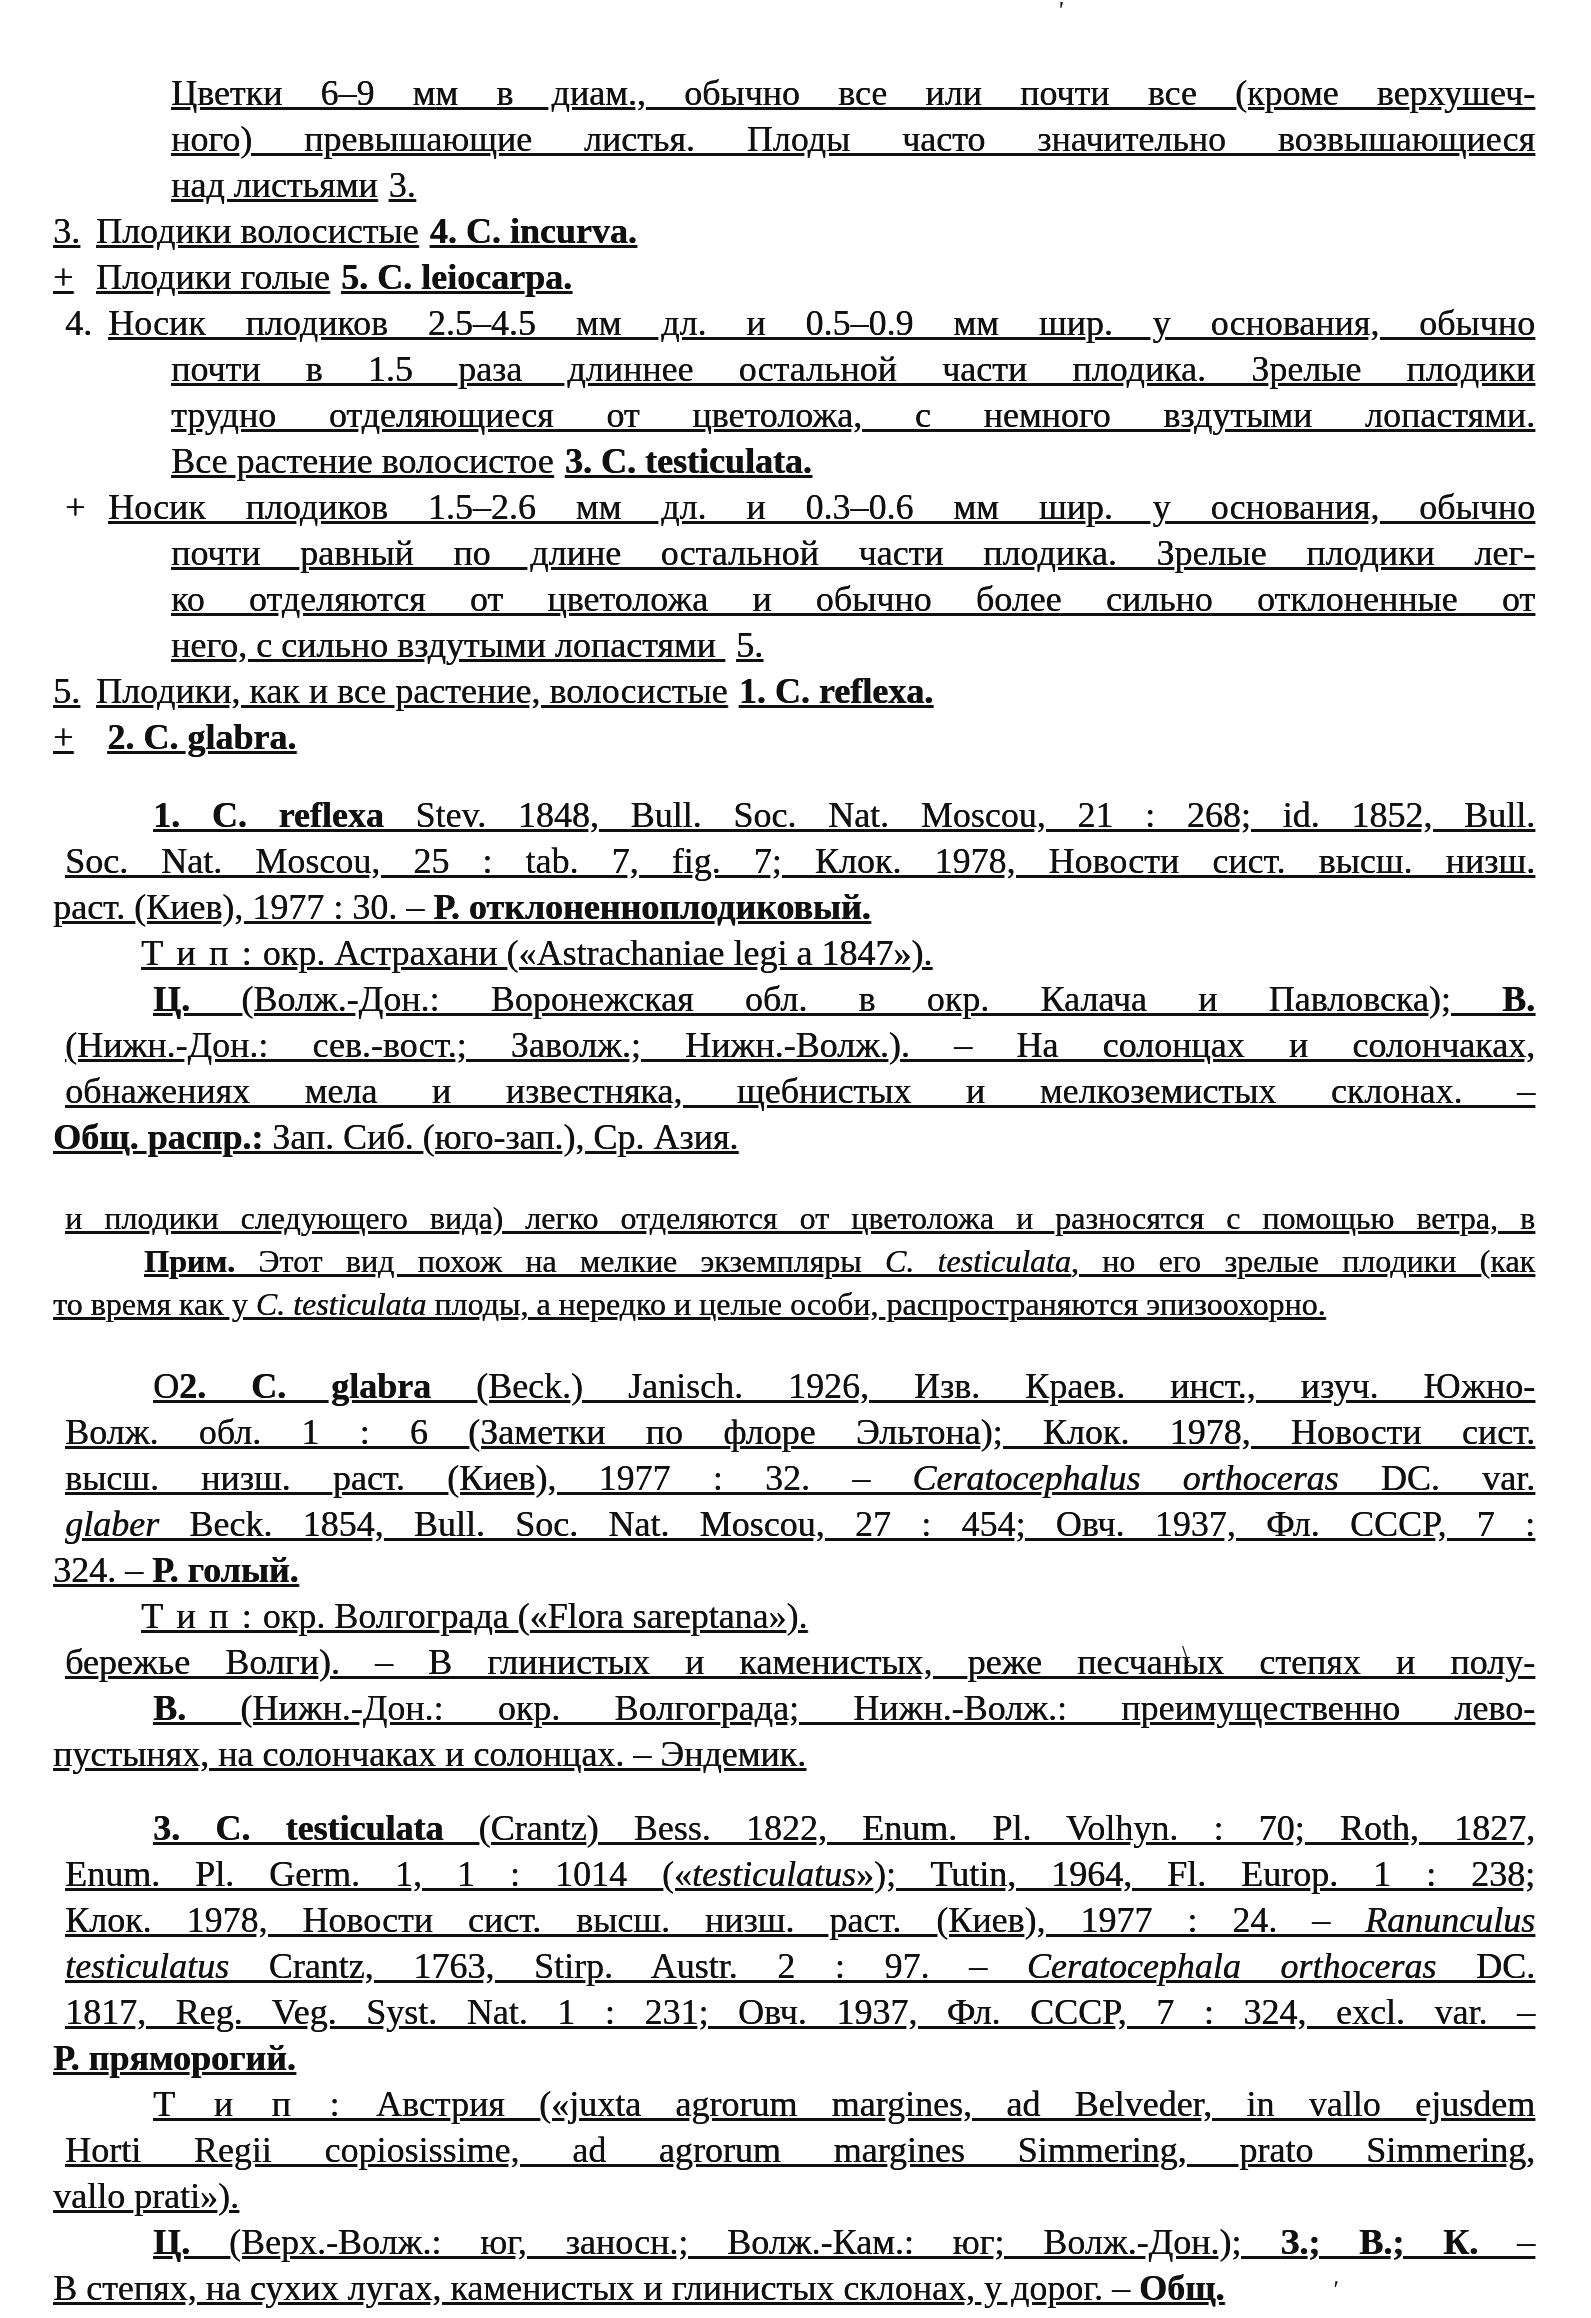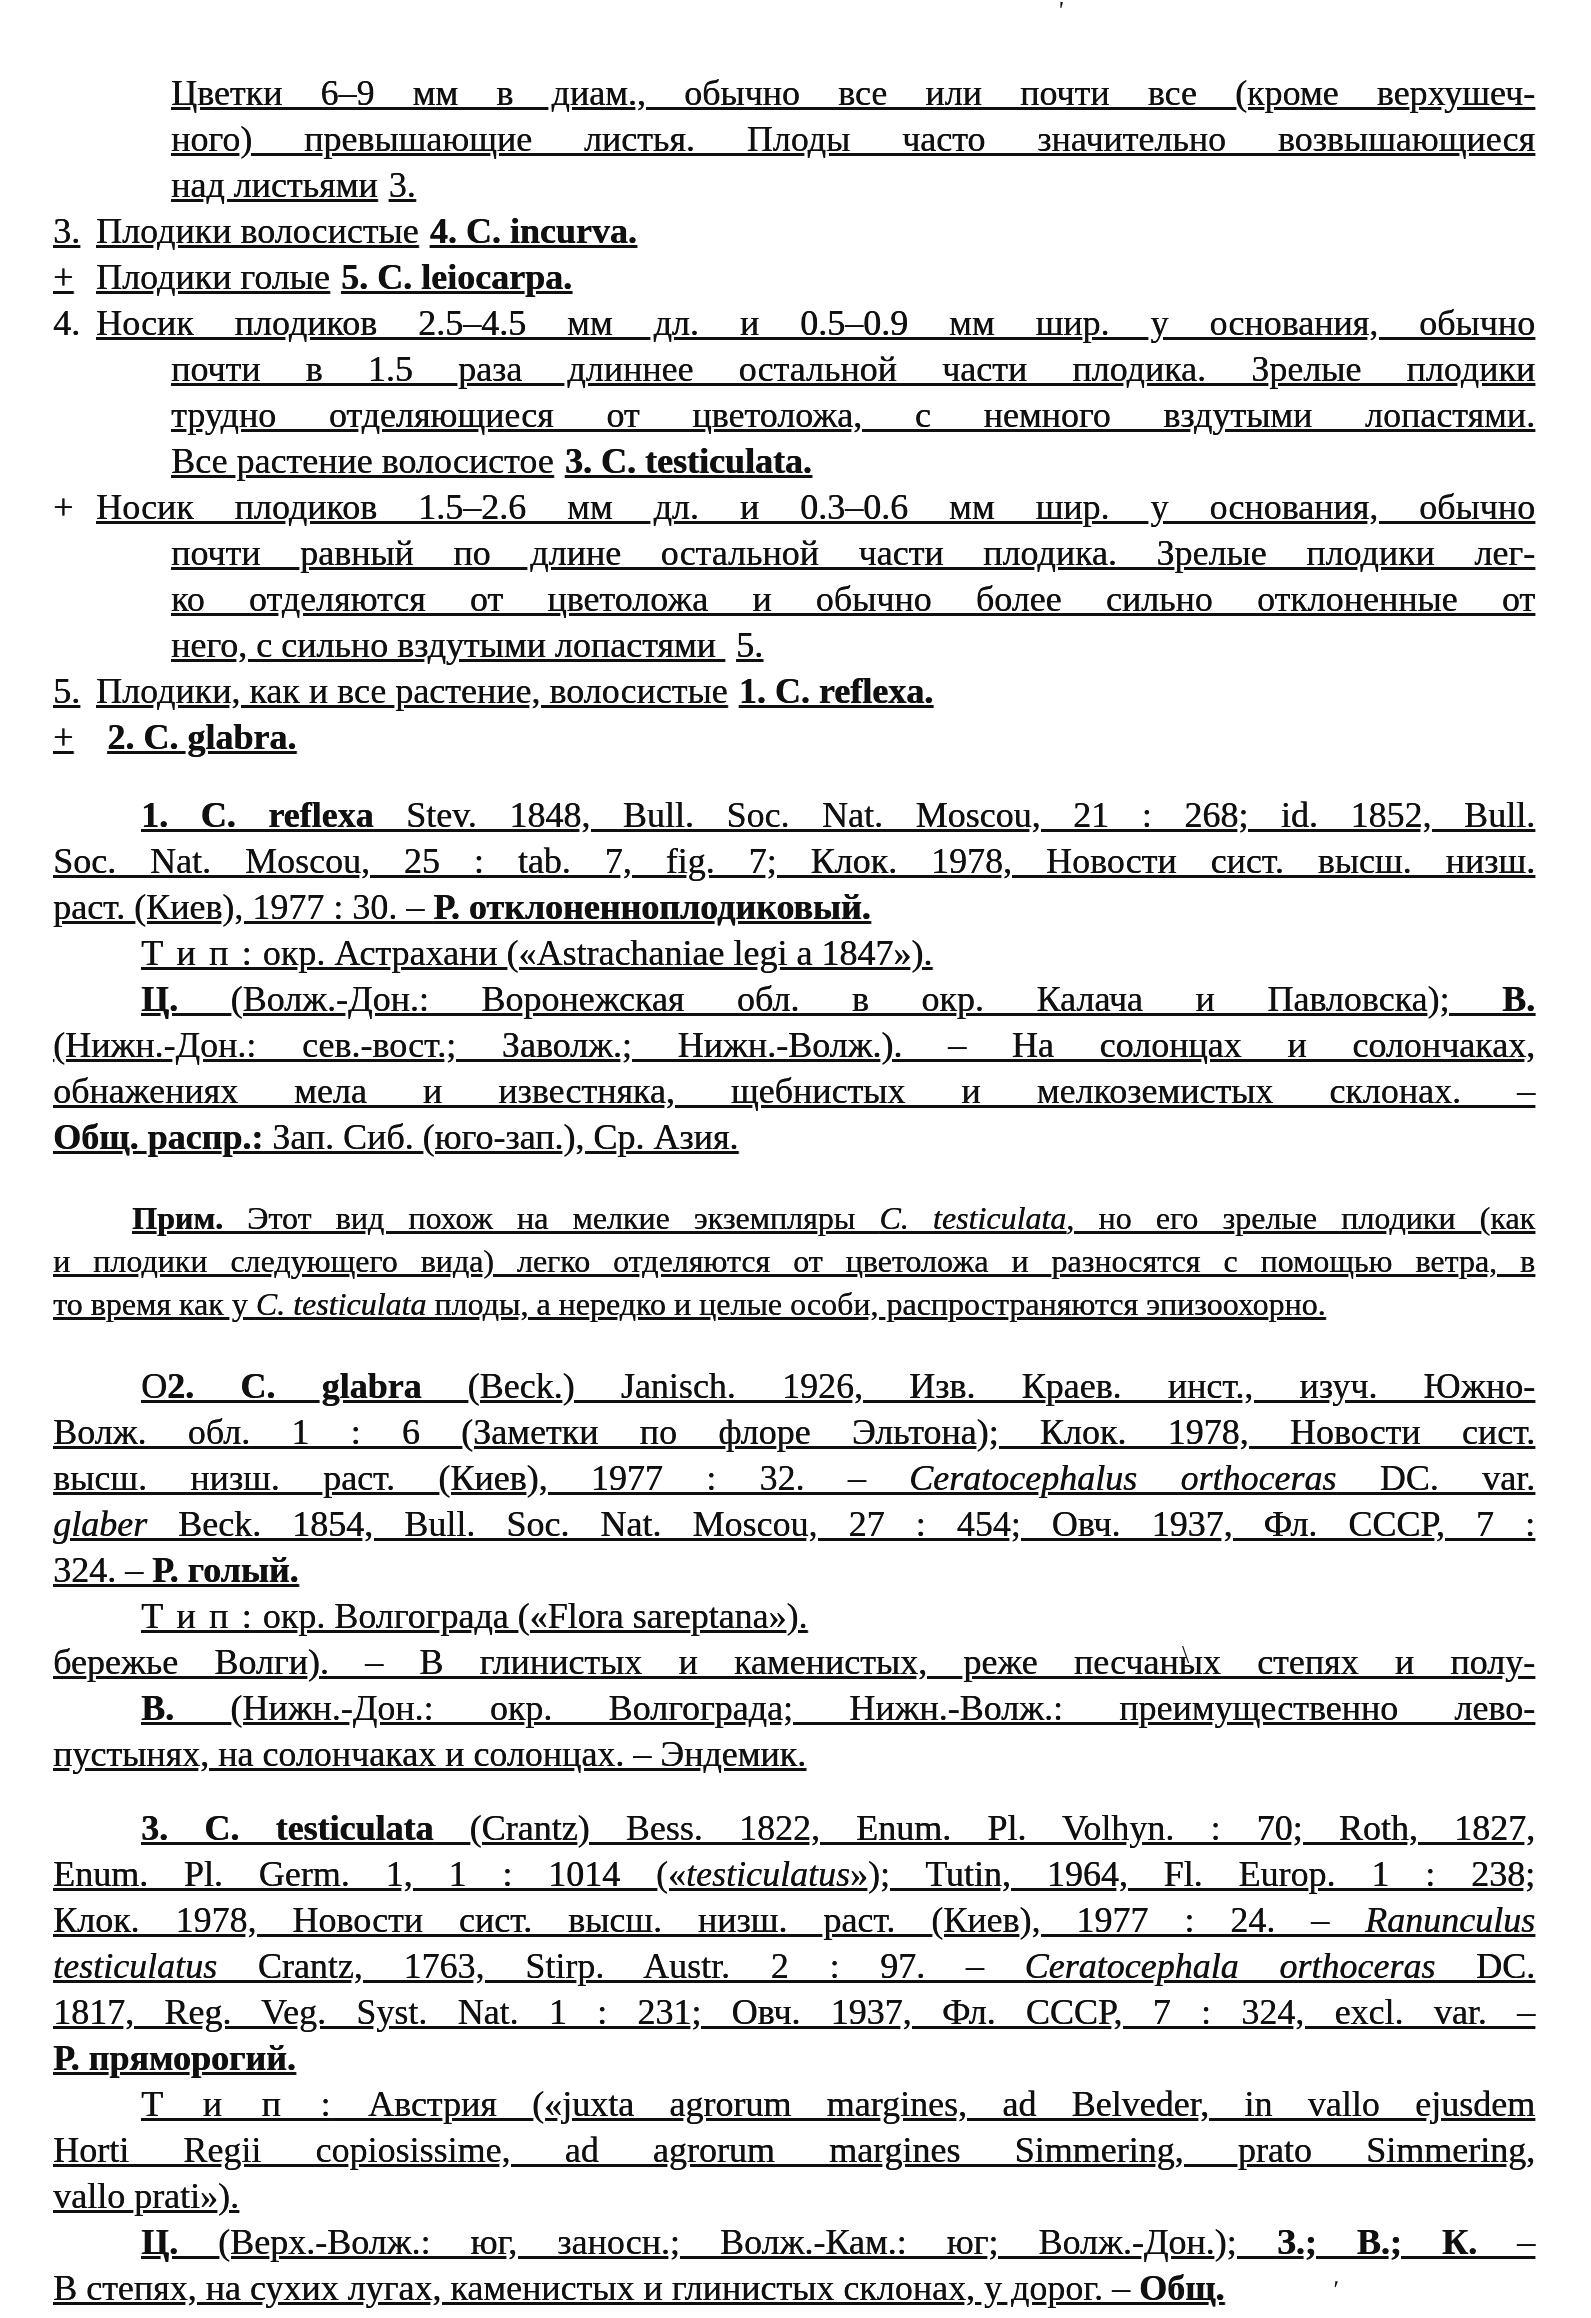--- a/index.html
+++ b/index.html
@@ -28,20 +28,21 @@
   .para.g2 { margin-top: 37px; }
   .para.g3 { margin-top: 28px; }
   .line {
     line-height: 46px;
     text-align: left;
     text-decoration: underline;
   }
   .line.j {
     text-align: justify;
     text-align-last: justify;
+    margin-left: 12px;
   }
   .line.ind { margin-left: 118px; }
   .line.first { text-indent: 88px; }
   .line.flex {
     display: flex;
     align-items: center;
   }
   .line.flex span { white-space: pre; flex: 0 0 auto; }
   .line span { white-space: pre-wrap; }
   .note .line { font-size: 32px; line-height: 43px; }
@@ -137,22 +138,22 @@
     <div class="para body">
       <div class="line first"><span class="sp">Т и п :</span><span class=""> окр. Астрахани («Astrachaniae legi a 1847»).</span></div>
     </div>
     <div class="para body">
       <div class="line j first"><span class="b">Ц.</span><span class=""> (Волж.-Дон.: Воронежская обл. в окр. Калача и Павловска); </span><span class="b">В.</span></div>
       <div class="line j"><span class="">(Нижн.-Дон.: сев.-вост.; Заволж.; Нижн.-Волж.). – На солонцах и солончаках,</span></div>
       <div class="line j"><span class="">обнажениях мела и известняка, щебнистых и мелкоземистых склонах. –</span></div>
       <div class="line"><span class="b">Общ. распр.:</span><span class=""> Зап. Сиб. (юго-зап.), Ср. Азия.</span></div>
     </div>
     <div class="para note g2">
+      <div class="line j"><span class="">и плодики следующего вида) легко отделяются от цветоложа и разносятся с помощью ветра, в</span></div>
       <div class="line j first"><span class="b">Прим.</span><span class=""> Этот вид похож на мелкие экземпляры </span><span class="i">C. testiculata</span><span class="">, но его зрелые плодики (как</span></div>
-      <div class="line j"><span class="">и плодики следующего вида) легко отделяются от цветоложа и разносятся с помощью ветра, в</span></div>
       <div class="line"><span class="">то время как у </span><span class="i">C. testiculata</span><span class=""> плоды, а нередко и целые особи, распространяются эпизоохорно.</span></div>
     </div>
     <div class="para body g2">
       <div class="line j first"><span class="">О</span><span class="b">2. C. glabra</span><span class=""> (Beck.) Janisch. 1926, Изв. Краев. инст., изуч. Южно-</span></div>
       <div class="line j"><span class="">Волж. обл. 1 : 6 (Заметки по флоре Эльтона); Клок. 1978, Новости сист.</span></div>
       <div class="line j"><span class="">высш. низш. раст. (Киев), 1977 : 32. – </span><span class="i">Ceratocephalus orthoceras</span><span class=""> DC. var.</span></div>
       <div class="line j"><span class="i">glaber</span><span class=""> Beck. 1854, Bull. Soc. Nat. Moscou, 27 : 454; Овч. 1937, Фл. СССР, 7 :</span></div>
       <div class="line"><span class="">324. – </span><span class="b">Р. голый.</span></div>
     </div>
     <div class="para body">

